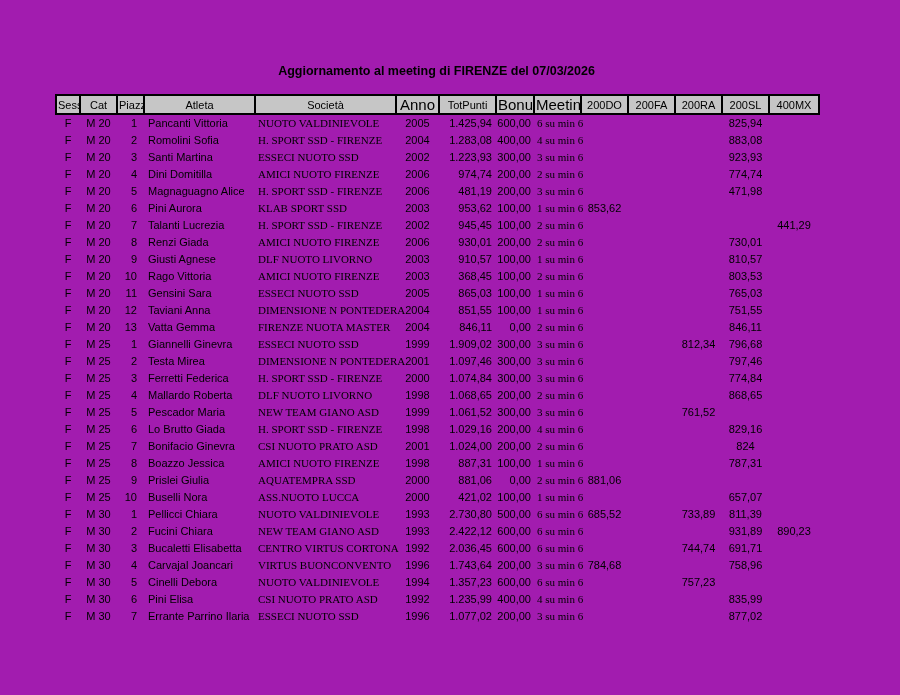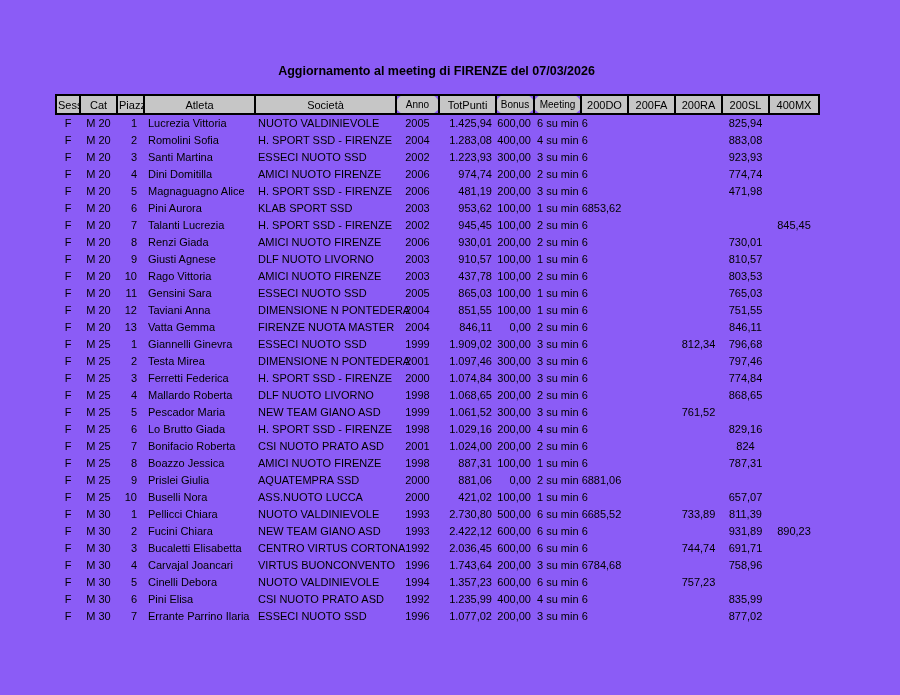--- a/index.html
+++ b/index.html
@@ -3,55 +3,55 @@
 <meta charset="utf-8">
 <style>
   * { box-sizing: border-box; }
   html, body { margin: 0; padding: 0; }
   body {
     width: 900px; height: 695px;
     background: #ffffff;
     font-family: "Liberation Sans", sans-serif;
     color: #000;
   }
-  .page { position: relative; width: 900px; height: 695px; overflow: hidden; background:#8b5cf6; }
+  .page { position: relative; width: 900px; height: 695px; overflow: hidden; background:#a21caf; }
   .title {
     position: absolute; top: 64px; left: 55px; width: 763px;
     text-align: center; font-weight: bold; font-size: 12.5px; color: #000;
     white-space: nowrap;
   }
   .tablewrap { position: absolute; top: 94px; left: 55px; width: 763px; }
   table.results {
     border-collapse: collapse; table-layout: fixed; width: 763px;
   }
   table.results th {
     background: #c6c6c6;
     border: 2px solid #000;
     font-weight: 400;
     font-size: 11px;
     height: 19px;
     padding: 0 1px;
     overflow: hidden;
     white-space: nowrap;
     text-align: center;
   }
-  table.results th.sm-h { font-size: 10px; border-radius: 9px; }
+  table.results th.sm-h { font-size: 15px; }
   table.results td {
     font-size: 11px;
     height: 17px;
     padding: 0;
     white-space: nowrap;
     overflow: visible;
     vertical-align: middle;
   }
   td.sm { font-size: 9px; }
   .c-center { text-align: center; }
   .c-left   { text-align: left; }
   .c-right  { text-align: right; }
-  .pl3 { padding-left: 3px !important; }
+  .pl3 { padding-left: 3px !important; font-family: Liberation Serif, serif; }
   .pl4 { padding-left: 4px !important; }
   .pr3 { padding-right: 3px !important; text-align: right; }
   .pr4 { padding-right: 4px !important; }
   .pr7 { padding-right: 7px !important; }
 </style>
 </head>
 <body>
 
 <div class="page">
 
@@ -91,21 +91,21 @@
           <th>200RA</th>
           <th>200SL</th>
           <th>400MX</th>
         </tr>
       </thead>
       <tbody>
           <tr>
             <td class="c-center">F</td>
             <td class="c-center">M 20</td>
             <td class="c-right pr7">1</td>
-            <td class="c-left pl4">Lucrezia Vittoria</td>
+            <td class="c-left pl4">Pancanti Vittoria</td>
             <td class="c-left pl3">NUOTO VALDINIEVOLE</td>
             <td class="c-center sm">2005</td>
             <td class="c-right pr4">1.425,94</td>
             <td class="c-right pr3 sm">600,00</td>
             <td class="c-left pl3 sm">6 su min 6</td>
             <td class="c-center"></td>
             <td class="c-center"></td>
             <td class="c-center"></td>
             <td class="c-center">825,94</td>
             <td class="c-center"></td>
@@ -197,21 +197,21 @@
             <td class="c-left pl4">Talanti Lucrezia</td>
             <td class="c-left pl3">H. SPORT SSD - FIRENZE</td>
             <td class="c-center sm">2002</td>
             <td class="c-right pr4">945,45</td>
             <td class="c-right pr3 sm">100,00</td>
             <td class="c-left pl3 sm">2 su min 6</td>
             <td class="c-center"></td>
             <td class="c-center"></td>
             <td class="c-center"></td>
             <td class="c-center"></td>
-            <td class="c-center">845,45</td>
+            <td class="c-center">441,29</td>
           </tr>
           <tr>
             <td class="c-center">F</td>
             <td class="c-center">M 20</td>
             <td class="c-right pr7">8</td>
             <td class="c-left pl4">Renzi Giada</td>
             <td class="c-left pl3">AMICI NUOTO FIRENZE</td>
             <td class="c-center sm">2006</td>
             <td class="c-right pr4">930,01</td>
             <td class="c-right pr3 sm">200,00</td>
@@ -238,21 +238,21 @@
             <td class="c-center">810,57</td>
             <td class="c-center"></td>
           </tr>
           <tr>
             <td class="c-center">F</td>
             <td class="c-center">M 20</td>
             <td class="c-right pr7">10</td>
             <td class="c-left pl4">Rago Vittoria</td>
             <td class="c-left pl3">AMICI NUOTO FIRENZE</td>
             <td class="c-center sm">2003</td>
-            <td class="c-right pr4">437,78</td>
+            <td class="c-right pr4">368,45</td>
             <td class="c-right pr3 sm">100,00</td>
             <td class="c-left pl3 sm">2 su min 6</td>
             <td class="c-center"></td>
             <td class="c-center"></td>
             <td class="c-center"></td>
             <td class="c-center">803,53</td>
             <td class="c-center"></td>
           </tr>
           <tr>
             <td class="c-center">F</td>
@@ -395,21 +395,21 @@
             <td class="c-center"></td>
             <td class="c-center"></td>
             <td class="c-center"></td>
             <td class="c-center">829,16</td>
             <td class="c-center"></td>
           </tr>
           <tr>
             <td class="c-center">F</td>
             <td class="c-center">M 25</td>
             <td class="c-right pr7">7</td>
-            <td class="c-left pl4">Bonifacio Roberta</td>
+            <td class="c-left pl4">Bonifacio Ginevra</td>
             <td class="c-left pl3">CSI NUOTO PRATO ASD</td>
             <td class="c-center sm">2001</td>
             <td class="c-right pr4">1.024,00</td>
             <td class="c-right pr3 sm">200,00</td>
             <td class="c-left pl3 sm">2 su min 6</td>
             <td class="c-center"></td>
             <td class="c-center"></td>
             <td class="c-center"></td>
             <td class="c-center">824</td>
             <td class="c-center"></td>

